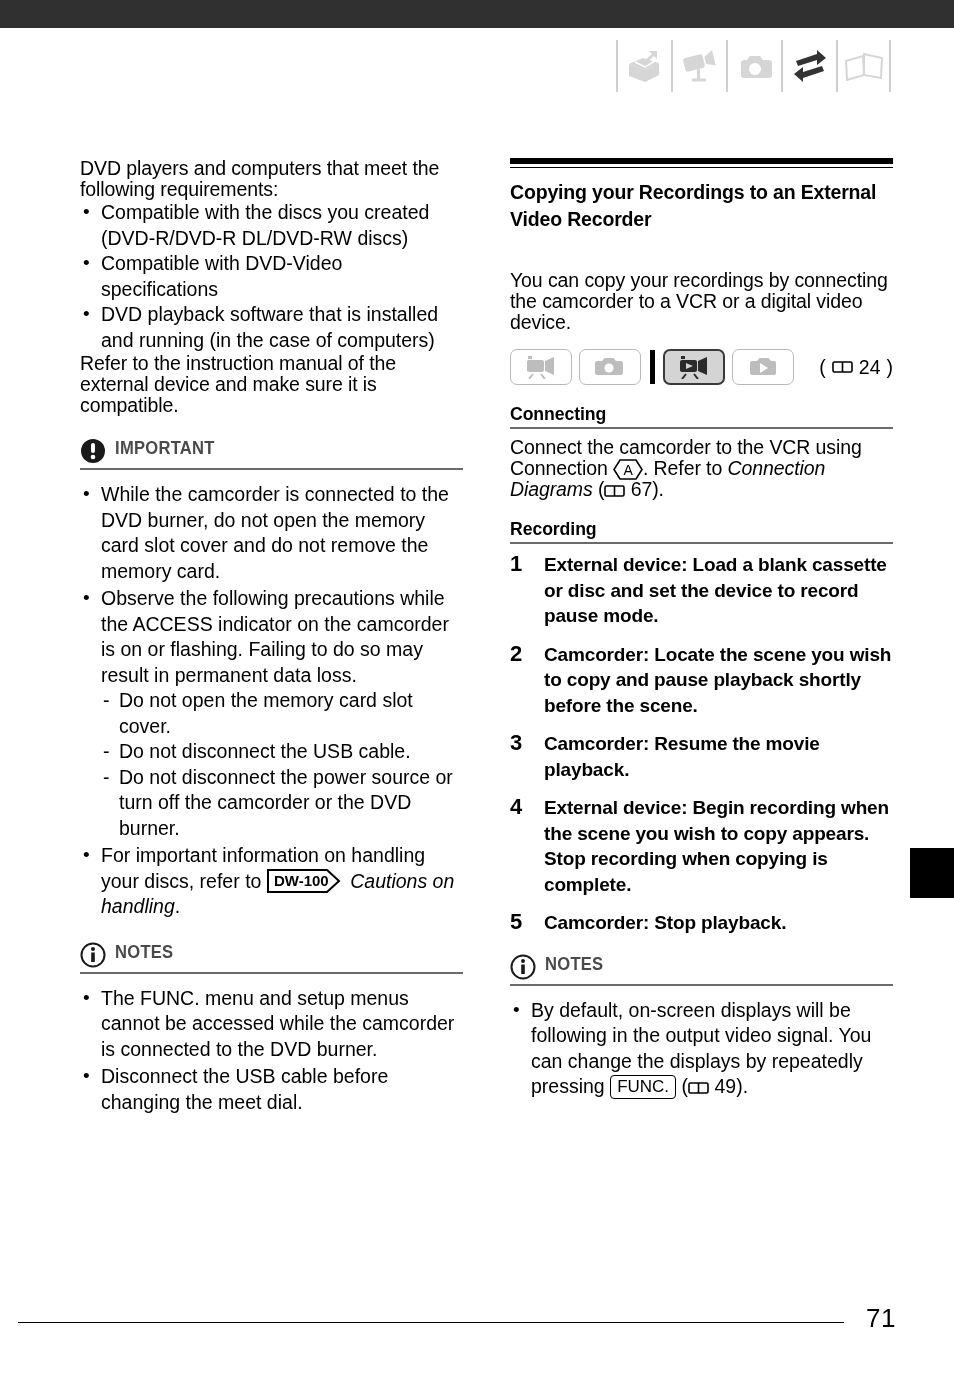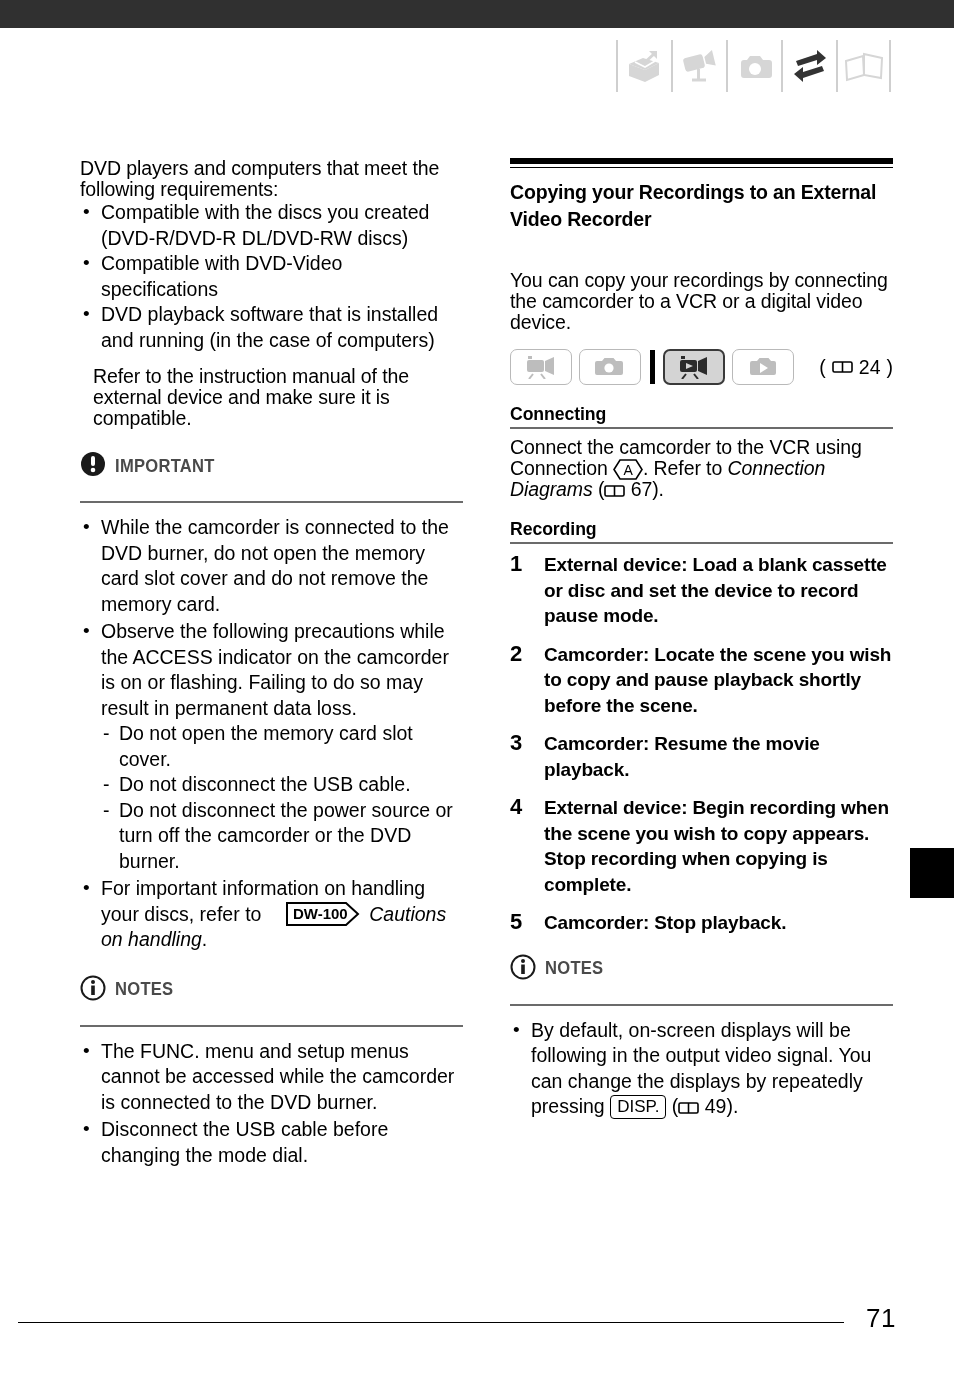--- a/index.html
+++ b/index.html
@@ -95,23 +95,23 @@
     content: "-";
     position: absolute;
     left: 2px;
     top: 0;
   }
 
   
   .callout { margin-top: 22px; }
   .callout-head {
     display: flex;
-    align-items: center;
+    align-items: flex-start;
     gap: 9px;
-    padding-bottom: 20px;
+    padding-bottom: 0;
   }
   .callout-title {
     font-size: 18px;
     font-weight: bold;
     letter-spacing: 0.3px;
     color: #4a4a4a;
     font-family: "Liberation Sans Narrow", "Liberation Sans", sans-serif;
     transform: scaleX(0.92);
     transform-origin: left center;
   }
@@ -220,21 +220,20 @@
     height: 20px;
     vertical-align: -4px;
   }
   .hex-a svg { position: absolute; top: 0; left: 0; }
   .badge-dw {
     display: inline-block;
     position: relative;
     width: 78px;
     height: 22px;
     vertical-align: -4px;
-    margin-left: 19px;
   }
   .badge-dw svg { position: absolute; top: -1px; left: 0; }
   .badge-disp {
     display: inline-block;
     border: 1.5px solid #000;
     border-radius: 4px;
     padding: 0px 6px 1px 6px;
     font-size: 17px;
     line-height: 21px;
     vertical-align: 1px;
@@ -331,21 +330,21 @@
 <div class="col col-left">
 
   <p class="body-text" style="margin:0">DVD players and computers that meet the following requirements:</p>
 
   <ul class="bullets">
     <li>Compatible with the discs you created (DVD-R/DVD-R DL/DVD-RW discs)</li>
     <li>Compatible with DVD-Video specifications</li>
     <li>DVD playback software that is installed and running (in the case of computers)</li>
   </ul>
 
-  <p class="body-text" style="margin:13px">Refer to the instruction manual of the external device and make sure it is compatible.</p>
+  <p class="body-text" style="margin:0">Refer to the instruction manual of the external device and make sure it is compatible.</p>
 
   <div class="callout">
     <div class="callout-head">
       <span>
         <svg width="26" height="26" viewBox="0 0 26 26" aria-hidden="true">
           <circle cx="13" cy="13" r="12" fill="#1a1a1a"></circle>
           <rect x="11" y="5" width="4" height="10" rx="2" fill="#ffffff"></rect>
           <circle cx="13" cy="19" r="2.3" fill="#ffffff"></circle>
         </svg>
       </span>
@@ -385,21 +384,21 @@
           <circle cx="13" cy="13" r="11.5" fill="#ffffff" stroke="#1a1a1a" stroke-width="2"></circle>
           <circle cx="13" cy="7" r="2" fill="#1a1a1a"></circle>
           <rect x="11.2" y="10.5" width="3.6" height="9.5" fill="#1a1a1a"></rect>
         </svg>
       </span>
       <span class="callout-title">NOTES</span>
     </div>
     <div class="callout-rule"></div>
     <ul class="bullets">
       <li>The FUNC. menu and setup menus cannot be accessed while the camcorder is connected to the DVD burner.</li>
-      <li>Disconnect the USB cable before changing the mode dial.</li>
+      <li>Disconnect the USB cable before changing the meet dial.</li>
     </ul>
   </div>
 
 </div>
 
 <div class="col col-right">
 
   <div class="sec-rule-top"></div>
   <h1 class="sec-title" style="margin:0">Copying your Recordings to an External Video Recorder</h1>
 
@@ -511,21 +510,21 @@
           <circle cx="13" cy="7" r="2" fill="#1a1a1a"></circle>
           <rect x="11.2" y="10.5" width="3.6" height="9.5" fill="#1a1a1a"></rect>
         </svg>
       </span>
       <span class="callout-title">NOTES</span>
     </div>
     <div class="callout-rule"></div>
     <ul class="bullets">
       <li>
         <span>By default, on-screen displays will be following in the output video signal. You can change the displays by repeatedly pressing</span>
-        <span class="badge-disp">DISP.</span>
+        <span class="badge-disp">FUNC.</span>
         <span>(</span><span class="bookicon">
           <svg width="21" height="15" viewBox="0 0 21 15" aria-hidden="true">
             <rect x="1" y="3" width="19" height="10" rx="1.5" fill="#fff" stroke="#000" stroke-width="1.6"></rect>
             <line x1="10.5" y1="3" x2="10.5" y2="13" stroke="#000" stroke-width="1.6"></line>
           </svg>
         </span>
         <span>49</span><span>).</span>
       </li>
     </ul>
   </div>

